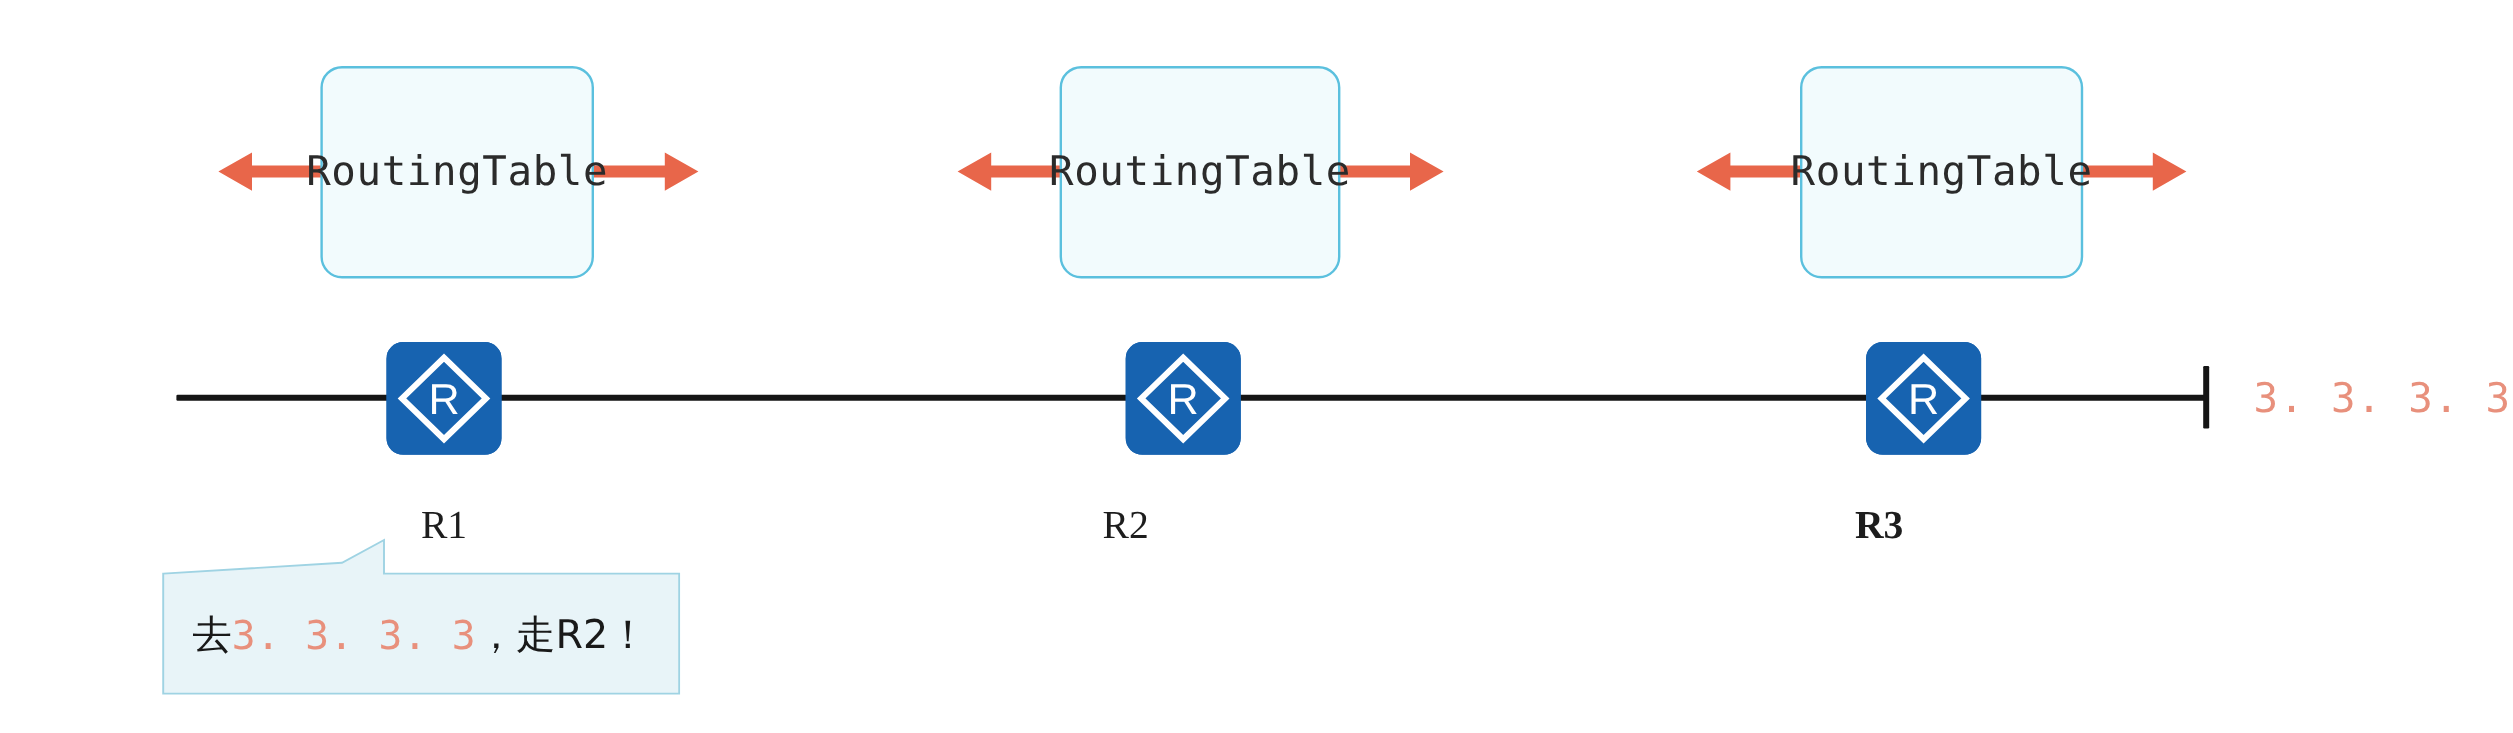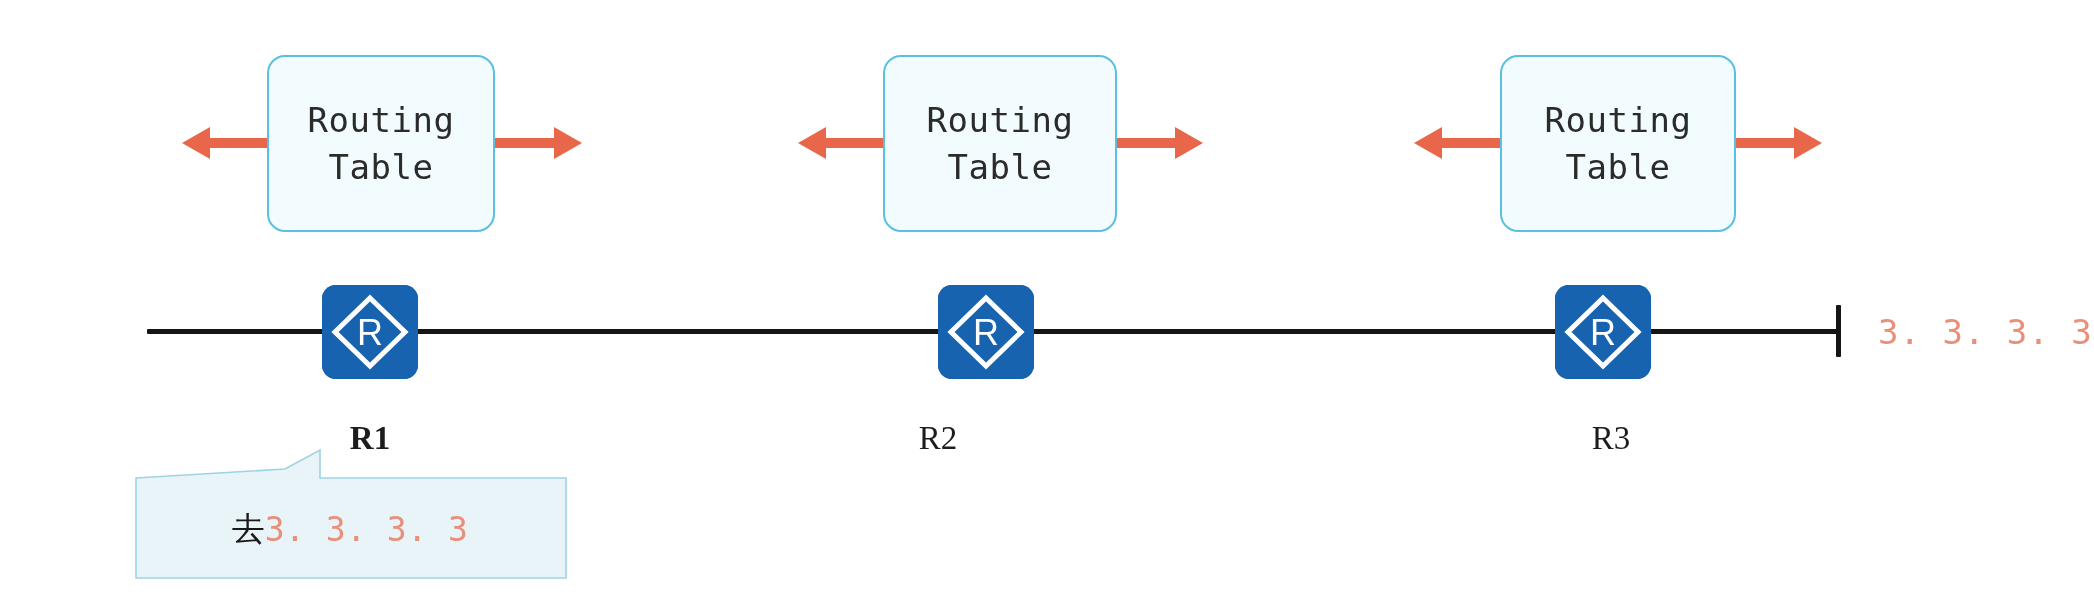--- a/index.html
+++ b/index.html
@@ -17,21 +17,21 @@
   }
 
   
   .rt-box {
     position: absolute;
     box-sizing: border-box;
     background: #f2fbfd;
     border: 2.5px solid #5bc0de;
     border-radius: 18px;
     display: flex;
-    flex-direction: column;
+    flex-direction: row;
     align-items: center;
     justify-content: center;
     font-family: "DejaVu Sans Mono", "Liberation Mono", monospace;
     font-size: 34px;
     color: #2b2b2b;
     line-height: 1.38;
     letter-spacing: 0.5px;
     user-select: none;
   }
   .rt-line { display: block; }
@@ -164,45 +164,46 @@
   <div class="wire" style="left:147px; top:329px; width:1693px;"></div>
   <div class="wire-cap" style="left:1836px; top:305px; height:52px;"></div>
 
   <div class="router" style="left:322px; top:285px;">
     <svg width="96" height="94" viewBox="0 0 96 94">
       <rect x="0" y="0" width="96" height="94" rx="14" fill="#1763b0"></rect>
       <path d="M48 13 L83 47 L48 81 L13 47 Z" fill="none" stroke="#ffffff" stroke-width="5"></path>
       <text x="48" y="60" text-anchor="middle" font-family="'Liberation Sans', sans-serif" font-size="36" fill="#ffffff">R</text>
     </svg>
   </div>
-  <div class="rt-label" style="left:310px; top:420px; width:120px;font-weight:bold;">R1</div>
+  <div class="rt-label" style="left:310px; top:420px; width:120px;">R1</div>
 
   <div class="router" style="left:938px; top:285px;">
     <svg width="96" height="94" viewBox="0 0 96 94">
       <rect x="0" y="0" width="96" height="94" rx="14" fill="#1763b0"></rect>
       <path d="M48 13 L83 47 L48 81 L13 47 Z" fill="none" stroke="#ffffff" stroke-width="5"></path>
       <text x="48" y="60" text-anchor="middle" font-family="'Liberation Sans', sans-serif" font-size="36" fill="#ffffff">R</text>
     </svg>
   </div>
   <div class="rt-label" style="left:878px; top:420px; width:120px;">R2</div>
 
   <div class="router" style="left:1555px; top:285px;">
     <svg width="96" height="94" viewBox="0 0 96 94">
       <rect x="0" y="0" width="96" height="94" rx="14" fill="#1763b0"></rect>
       <path d="M48 13 L83 47 L48 81 L13 47 Z" fill="none" stroke="#ffffff" stroke-width="5"></path>
       <text x="48" y="60" text-anchor="middle" font-family="'Liberation Sans', sans-serif" font-size="36" fill="#ffffff">R</text>
     </svg>
   </div>
-  <div class="rt-label" style="left:1551px; top:420px; width:120px;">R3</div>
+  <div class="rt-label" style="left:1506px; top:420px; width:120px;font-weight:bold;">R3</div>
 
   <div class="ip-label" style="left:1878px; top:312px;">3. 3. 3. 3</div>
 
   <div class="callout">
     <svg width="432" height="137" viewBox="0 0 432 137">
       <path d="M1 35 L150 26 L185 7 L185 35 L431 35 L431 135 L1 135 Z" fill="#e8f4f8" stroke="#9fd3e3" stroke-width="1.6"></path>
     </svg>
     <div class="callout-text">
       <span>去</span>
         <span class="hl-ip">3. 3. 3. 3</span>
+        <span>，走R2！</span>
     </div>
   </div>
 
 </div>
 
 </body></html>

